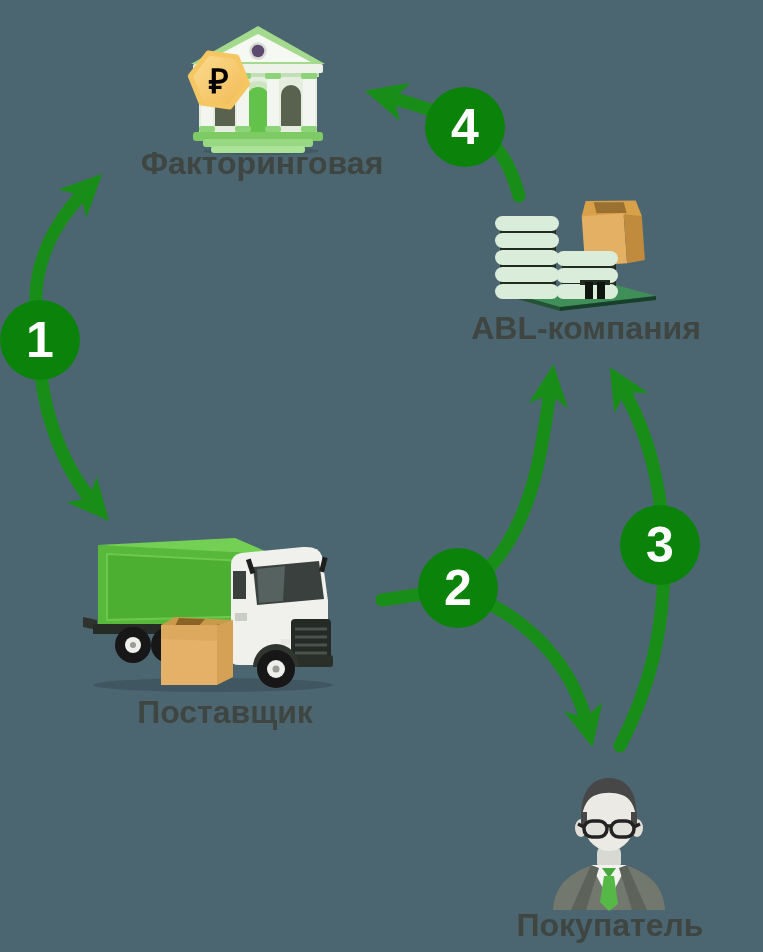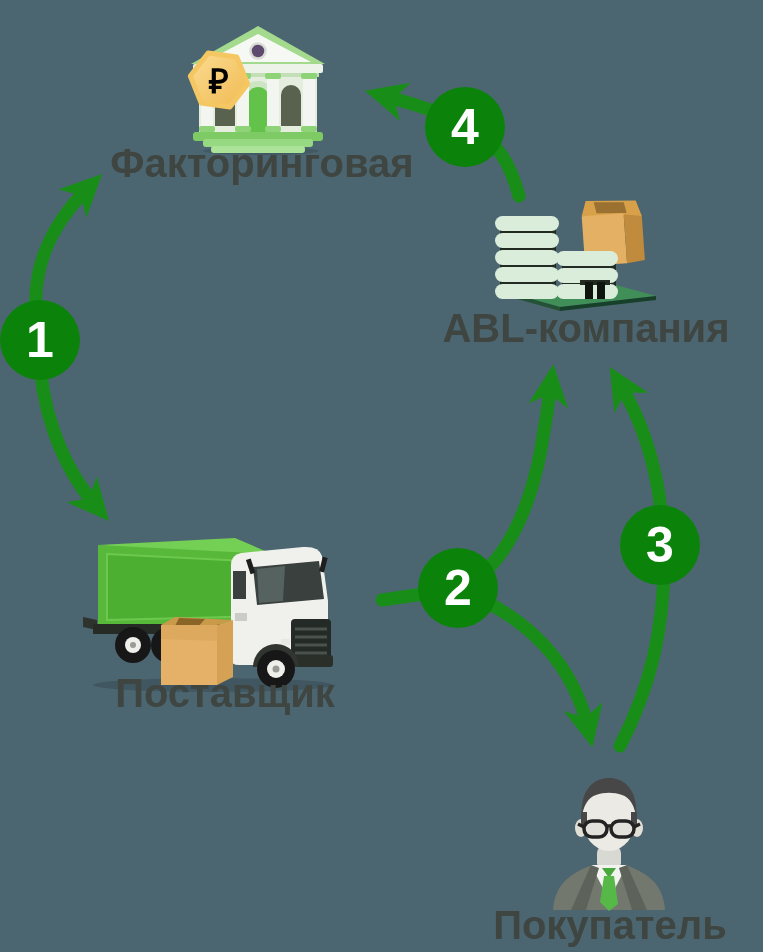--- a/index.html
+++ b/index.html
@@ -8,21 +8,21 @@
     width:763px;height:952px;
     background:#4c6671;
     overflow:hidden;
     font-family:"Liberation Sans", sans-serif;
   }
   .node-label{
     position:absolute;
     width:400px;
     text-align:center;
     font-weight:700;
-    font-size:40px;
+    font-size:32px;
     line-height:44px;
     color:#3f4540;
     letter-spacing:0px;
     user-select:none;
   }
   .badge{
     position:absolute;
     width:80px;height:80px;
     border-radius:50%;
     background:#0b830b;
@@ -218,16 +218,16 @@
 
   <div class="badge" style="left:0px;top:300px">1</div>
   <div class="badge" style="left:418px;top:548px">2</div>
   <div class="badge" style="left:620px;top:505px">3</div>
   <div class="badge" style="left:425px;top:87px">4</div>
 
   <div class="node-label" style="left:62px;top:141px">
     <span>Факторинговая</span><br>
   </div>
   <div class="node-label" style="left:386px;top:306px">ABL-компания</div>
-  <div class="node-label" style="left:25px;top:671px">Поставщик</div>
+  <div class="node-label" style="left:25px;top:690px">Поставщик</div>
   <div class="node-label" style="left:410px;top:903px">Покупатель</div>
 
 </div>
 
 </body></html>

